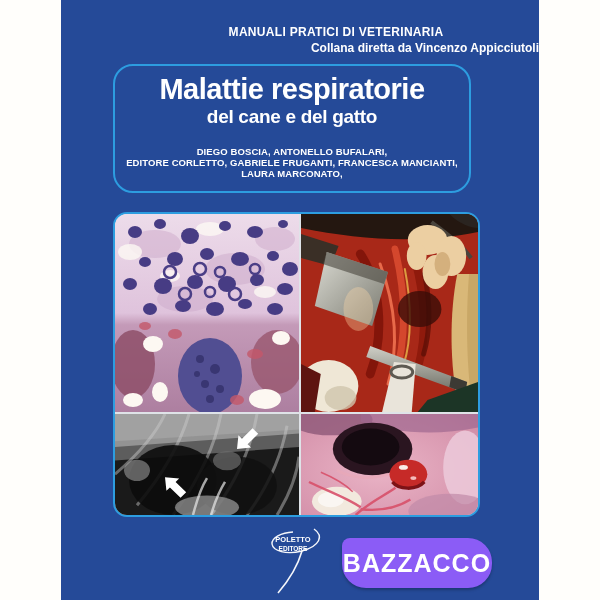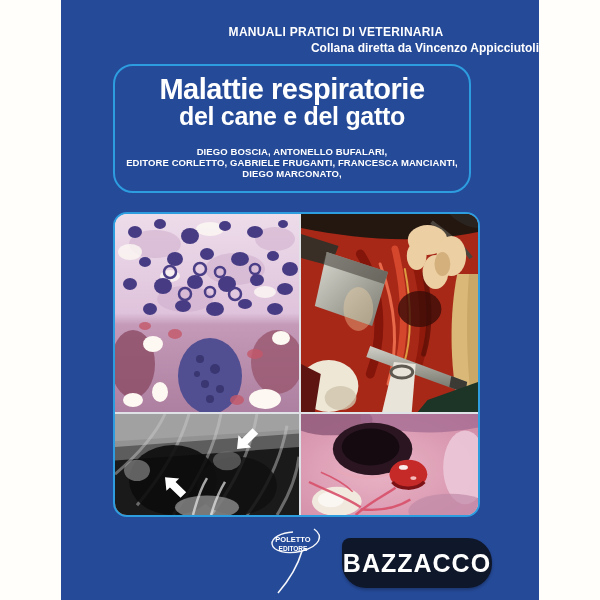--- a/index.html
+++ b/index.html
@@ -8,51 +8,51 @@
   .cover{position:absolute;left:61px;top:0;width:478px;height:600px;background:#254a98;}
 
   .series{position:absolute;top:25px;left:0;width:100%;text-align:center;color:#ffffff;
           font-weight:bold;font-size:12px;letter-spacing:.3px;margin-left:36px;}
   .series-sub{position:absolute;top:41px;left:0;width:100%;text-align:right;color:#ffffff;
           font-weight:bold;font-size:12px;}
 
   .title-box{position:absolute;left:52px;top:64px;width:358px;height:129px;box-sizing:border-box;
           border:2px solid #2d9de0;border-radius:20px;text-align:center;color:#ffffff;}
   .title1{margin:7px 0 0 0;font-size:29px;font-weight:bold;letter-spacing:-.5px;line-height:32px;}
-  .title2{margin:-2px 0 16px 0;font-size:25px;font-weight:bold;letter-spacing:-.3px;line-height:27px;}
+  .title2{margin:-2px 0 16px 0;font-size:19px;font-weight:bold;letter-spacing:-.3px;line-height:27px;}
   .authors{margin-top:15px;font-size:9.5px;font-weight:bold;line-height:11px;letter-spacing:.1px;}
 
   .image-grid{position:absolute;left:52px;top:212px;width:367px;height:305px;box-sizing:border-box;
           border:2px solid #2d9de0;border-radius:14px;overflow:hidden;display:grid;
           grid-template-columns:184px 1fr;grid-template-rows:198px 1fr;gap:2px;background:#dfe3e8;}
   .cell{position:relative;overflow:hidden;}
   .cell svg{display:block;width:100%;height:100%;}
 
   .footer-logo{position:absolute;left:205px;top:527px;width:62px;height:68px;}
-  .badge{position:absolute;left:281px;top:538px;width:150px;height:50px;background:#0f172a;
+  .badge{position:absolute;left:281px;top:538px;width:150px;height:50px;background:#8b5cf6;
           border-radius:8px 24px 24px 24px;display:flex;align-items:center;justify-content:center;
           color:#ffffff;font-weight:bold;font-size:25px;letter-spacing:1px;
           box-shadow:0 2px 3px rgba(0,0,0,.25);}
 </style>
 </head>
 <body>
 
 <div class="page">
   <div class="cover">
 
     <div class="series">MANUALI PRATICI DI VETERINARIA</div>
     <div class="series-sub">Collana diretta da Vincenzo Appicciutoli</div>
 
     <div class="title-box">
       <div class="title1">Malattie respiratorie</div>
       <div class="title2">del cane e del gatto</div>
       <div class="authors">
         <div>DIEGO BOSCIA,  ANTONELLO BUFALARI,</div>
         <div>EDITORE CORLETTO, GABRIELE FRUGANTI, FRANCESCA MANCIANTI,</div>
-        <div>DIEGO MARCONATO,</div>
+        <div>LAURA MARCONATO,</div>
       </div>
     </div>
 
     <div class="image-grid">
 
       <div class="cell">
         <svg viewBox="0 0 184 198" preserveAspectRatio="none">
           <defs>
             <linearGradient id="histbg" x1="0" y1="0" x2="0" y2="1">
               <stop offset="0" stop-color="#eddcea"></stop>

